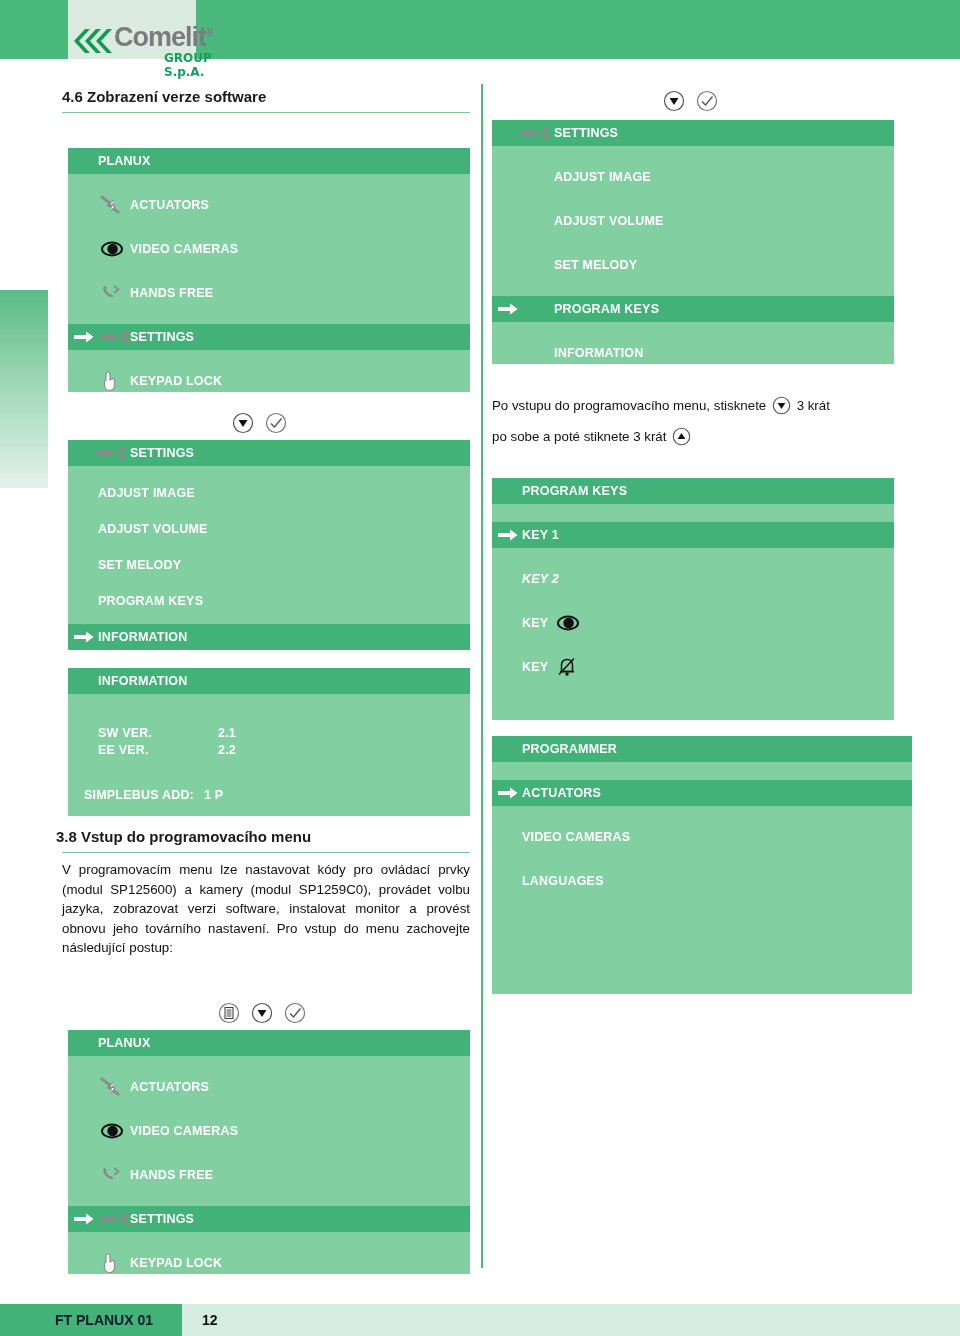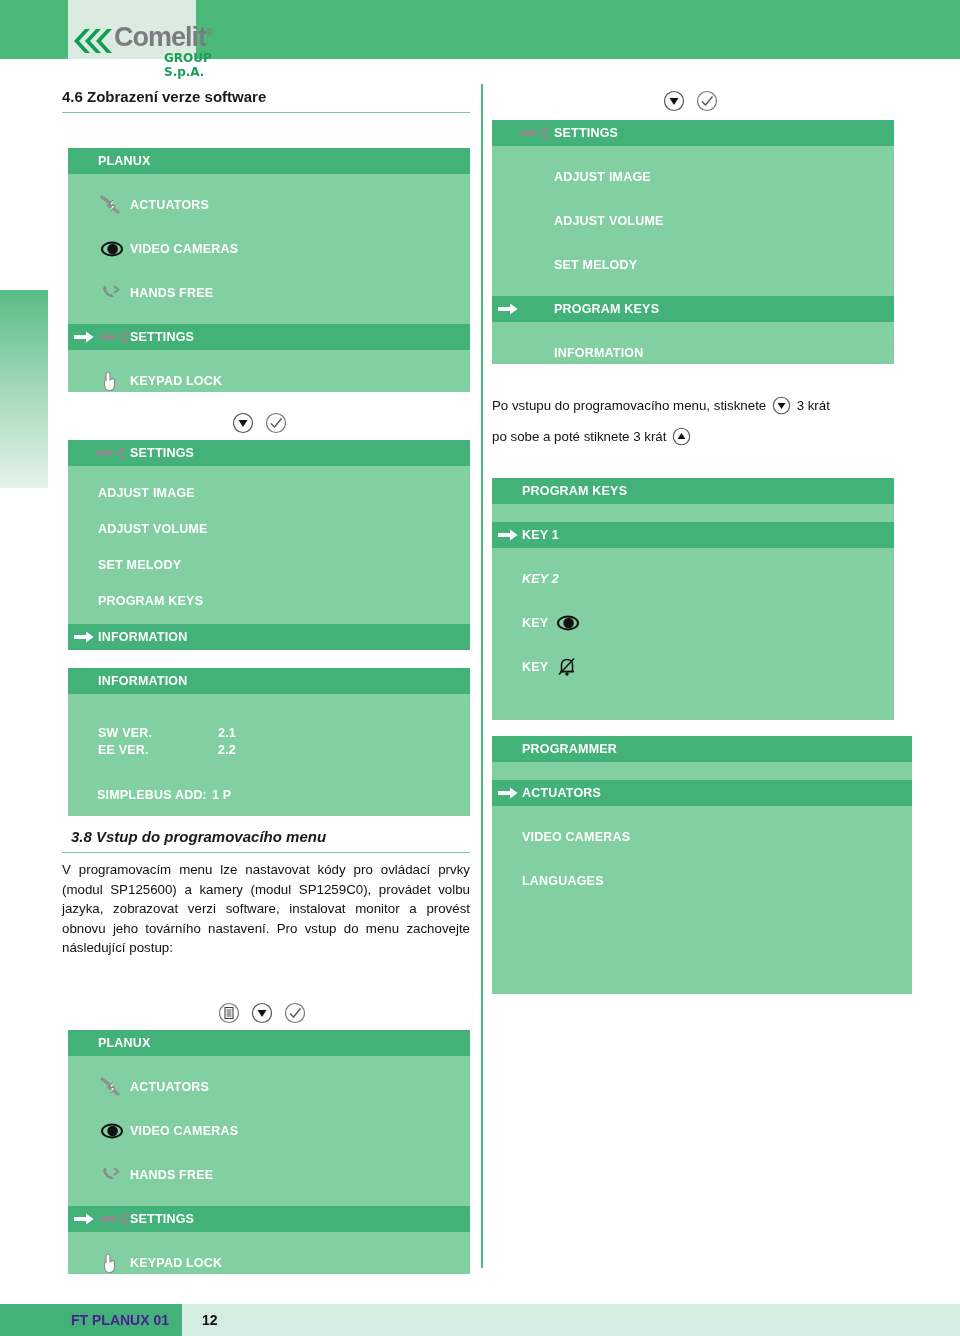--- a/index.html
+++ b/index.html
@@ -112,23 +112,23 @@
   
   .foot-bg {
     position: absolute; left: 0; bottom: 0; width: 960px; height: 32px;
     background: #d5ece0;
   }
   .foot-tab {
     position: absolute; left: 0; bottom: 0; width: 182px; height: 32px;
     background: #42b278;
   }
   .foot-tab span {
-    position: absolute; left: 71px; top: 8px;
-    font-family: "Liberation Sans", sans-serif;
-    font-weight: bold; font-size: 14px; color: #4c1d95;
+    position: absolute; left: 55px; top: 8px;
+    font-family: "Liberation Sans", sans-serif;
+    font-weight: bold; font-size: 14px; color: #0f172a;
   }
   .foot-page {
     position: absolute; left: 202px; bottom: 8px;
     font-family: "Liberation Sans", sans-serif;
     font-weight: bold; font-size: 14px; color: #111111;
   }
 </style>
 </head>
 <body>
 
@@ -380,27 +380,27 @@
     <div id="info-fields">
         <div class="row" style="top: 52px;">
           <span class="lbl" style="margin-left: 30px; width: 120px;">SW VER.</span>
           <span class="lbl">2.1</span>
         </div>
         <div class="row" style="top: 69px;">
           <span class="lbl" style="margin-left: 30px; width: 120px;">EE VER.</span>
           <span class="lbl">2.2</span>
         </div>
         <div class="row" style="top: 114px;">
-          <span class="lbl" style="margin-left: 24px; width: 120px; text-align: center;">SIMPLEBUS ADD:</span>
+          <span class="lbl" style="margin-left: 16px; width: 120px;">SIMPLEBUS ADD:</span>
           <span class="lbl">1 P</span>
         </div>
       </div>
   </div>
 
-  <div class="sect-title" style="left:71px; top:828px;font-style:italic;">3.8 Vstup do programovacího menu</div>
+  <div class="sect-title" style="left:56px; top:828px;">3.8 Vstup do programovacího menu</div>
   <div class="sect-rule" style="left:62px; top:852px; width:408px;"></div>
   <div class="para" style="left:62px; top:860px; width:408px;">V programovacím menu lze nastavovat kódy pro ovládací prvky (modul SP125600) a kamery (modul SP1259C0), provádet volbu jazyka, zobrazovat verzi software, instalovat monitor a provést obnovu jeho továrního nastavení. Pro vstup do menu zachovejte následující postup:</div>
 
   <div class="panel" id="p-programmer" style="left:492px; top:736px; width:420px; height:258px;">
       <div class="bar-head" style="top: 0px;"></div>
       <div class="row" style="top: 0px;">
         <span class="lbl" style="margin-left: 30px;">PROGRAMMER</span>
       </div>
       <div class="bar-sel" style="top: 44px;"></div>
       <div class="row" style="top: 44px;">

